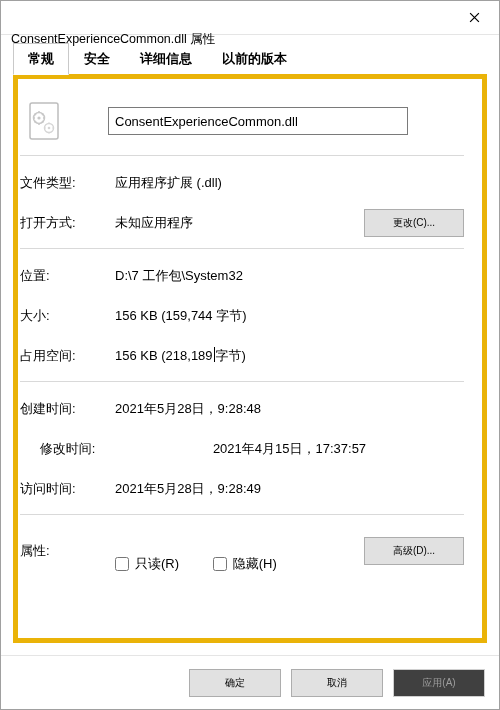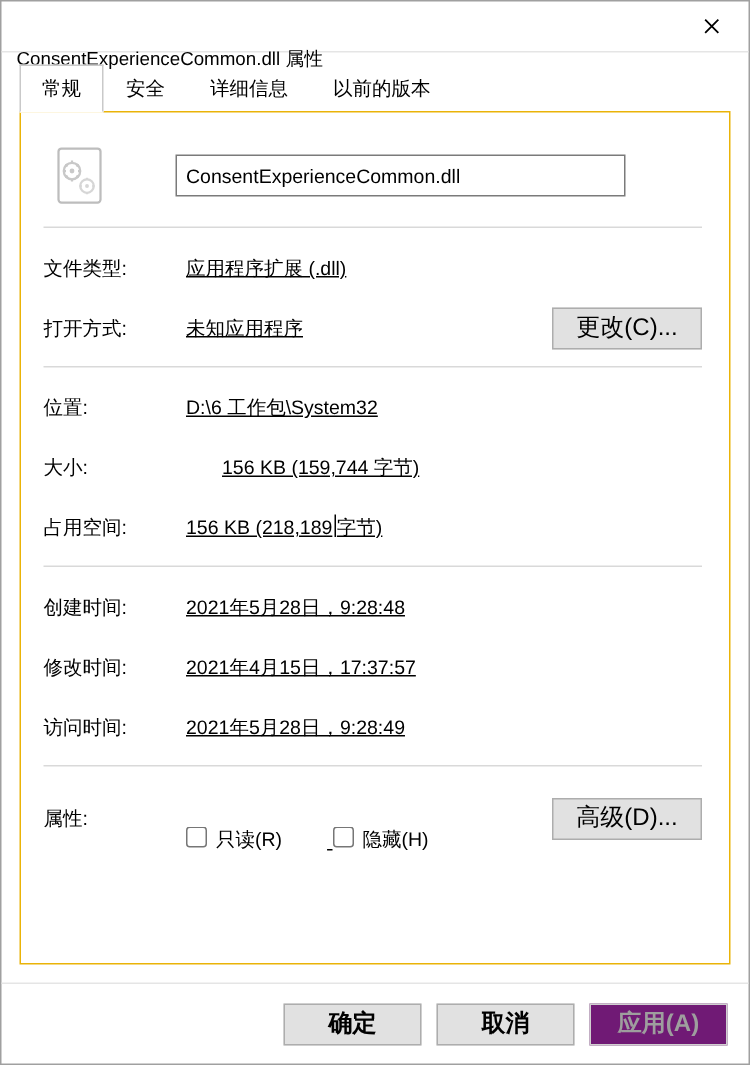--- a/index.html
+++ b/index.html
@@ -5,37 +5,37 @@
   * { box-sizing: border-box; font-family: "Microsoft YaHei", "Segoe UI", sans-serif; }
   body { margin: 0; background: #fff; width: 500px; height: 710px; overflow: hidden; }
   .window { width: 500px; height: 710px; border: 1px solid #a0a0a0; background: #fff; display: flex; flex-direction: column; }
   .titlebar { height: 34px; display: flex; align-items: center; padding: 0 2px 0 10px; border-bottom: 1px solid #e5e5e5; }
   .titlebar .title { font-size: 12.5px; color: #000; flex: 1; margin-top: 44px; }
   .titlebar .close { width: 46px; height: 32px; display: flex; align-items: center; justify-content: center; }
   .titlebar .close svg { stroke: #000; }
 
   .client { flex: 1; display: flex; flex-direction: column; padding: 10px 12px 12px 12px; }
 
-  .tabbar { height: 30px; display: flex; align-items: flex-end; position: relative; }
+  .tabbar { height: 30px; display: flex; align-items: flex-end; position: relative; font-weight: bold; }
   .tab { font-size: 13px; padding: 6px 14px 6px 14px; color: #000; position: relative; border:1px solid transparent;}
   .tab.active { background:#fff; border:1px solid #c9c9c9; border-bottom:1px solid #fff; z-index:2;}
-  .tab-content-border { border:1px solid #eab308; margin-top:-1px; flex:1; padding: 18px 18px 8px 15px; position:relative; z-index:1;}
+  .tab-content-border { border:5px solid #eab308; margin-top:-1px; flex:1; padding: 18px 18px 8px 2px; position:relative; z-index:1;}
 
   .row { display: flex; align-items: center; min-height: 30px; font-size: 13px; color:#000; }
   .label-col { width: 95px; flex-shrink:0; }
-  .value-col { flex: 1; text-decoration: underline; }
+  .value-col { flex: 1; }
   .name-input { width: 300px; height: 28px; border: 1px solid #7a7a7a; font-size: 13px; padding: 2px 6px; }
   hr.sep { border: none; border-top: 1px solid #d9d9d9; margin: 10px 0 12px 0; }
   .file-icon-area { display:flex; align-items:center; margin-bottom:8px; }
   .file-icon-box { width: 48px; height:48px; margin-right: 40px; display:flex; align-items:center; justify-content:center;}
-  .btn { min-width: 92px; height: 28px; border: 1px solid #adadad; background: #e1e1e1; font-size: 16px; text-align:center; line-height:26px; padding:0 10px;}
+  .btn { min-width: 92px; height: 28px; border: 1px solid #adadad; background: #e1e1e1; font-size: 10px; text-align:center; line-height:26px; padding:0 10px;}
   .footer { height: 54px; border-top:1px solid #e5e5e5; display:flex; align-items:center; justify-content:flex-end; padding: 0 14px; gap:10px; }
-  .footer .btn { min-width: 92px; font-weight: bold; }
-  .btn.disabled { color:#9e9e9e; background:#701a75; border-color:#d0d0d0;}
-  .chk { display:inline-flex; align-items:flex-start; gap:6px; margin-right:30px;margin-top:28px;}
+  .footer .btn { min-width: 92px; }
+  .btn.disabled { color:#9e9e9e; background:#404040; border-color:#d0d0d0;}
+  .chk { display:inline-flex; align-items:center; gap:6px; margin-right:30px;margin-top:28px;}
   .chk input { width:14px; height:14px; margin:0; border:1px solid #333;}
   .right-btn-cell { width: 100px; text-align:right;}
   .cursor { display:inline-block; height:15px; border-left:1px solid #000; vertical-align:-2px; margin:0 1px;}
 </style>
 </head>
 <body>
 
 <div class="window">
  <div class="titlebar">
    <span class="title">ConsentExperienceCommon.dll 属性</span>
@@ -81,38 +81,38 @@
        <div class="value-col">未知应用程序</div>
        <div class="right-btn-cell">
             <div class="btn">更改(C)...</div>
           </div>
      </div>
 
      <hr class="sep">
 
      <div class="row">
        <div class="label-col">位置:</div>
-       <div class="value-col">D:\6 工作包\System32</div>
+       <div class="value-col">D:\7 工作包\System32</div>
      </div>
-     <div class="row" style="margin-top:10px;gap:24px;">
+     <div class="row" style="margin-top:10px;">
        <div class="label-col">大小:</div>
        <div class="value-col">156 KB (159,744 字节)</div>
      </div>
      <div class="row" style="margin-top:10px;justify-content:space-between;">
        <div class="label-col">占用空间:</div>
        <div class="value-col"><span>156 KB (218,189</span><span class="cursor"></span><span>字节)</span></div>
      </div>
 
      <hr class="sep">
 
      <div class="row">
        <div class="label-col">创建时间:</div>
        <div class="value-col">2021年5月28日，9:28:48</div>
      </div>
-     <div class="row" style="margin-top:10px;">
+     <div class="row" style="margin-top:10px;text-align:center;">
        <div class="label-col">修改时间:</div>
        <div class="value-col">2021年4月15日，17:37:57</div>
      </div>
      <div class="row" style="margin-top:10px;justify-content:flex-end;">
        <div class="label-col">访问时间:</div>
        <div class="value-col">2021年5月28日，9:28:49</div>
      </div>
 
      <hr class="sep">
 

